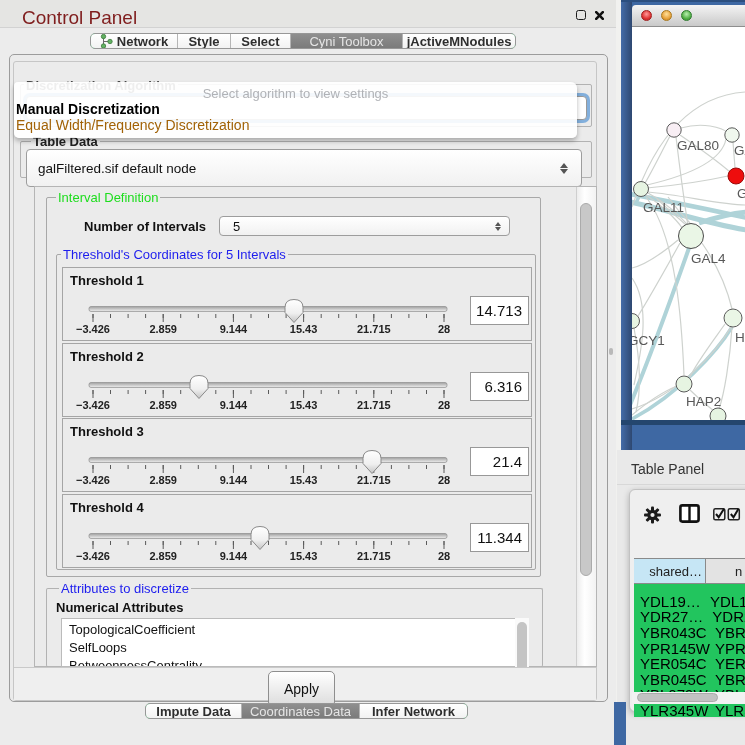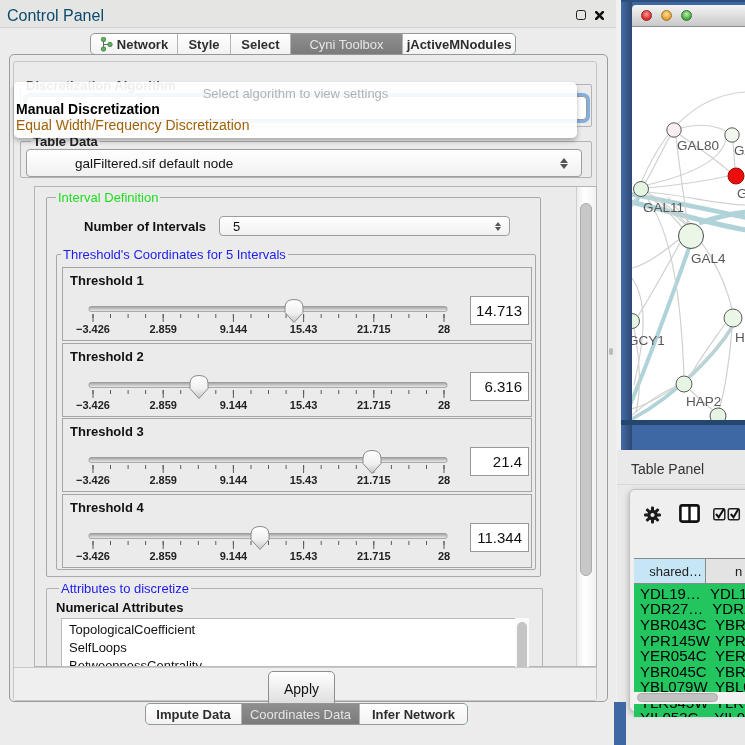--- a/index.html
+++ b/index.html
@@ -1,21 +1,21 @@
 <!DOCTYPE html>
 <html><head>
 <meta charset="utf-8">
 <style>
 * { margin:0; padding:0; box-sizing:border-box; }
 html,body { font-family:"Liberation Sans", sans-serif; }
 #root { position:relative; width:745px; height:745px; overflow:hidden; background:#ececec; }
 .abs { position:absolute; }
 .bold { font-weight:bold; }
 
-.tabgroup { position:absolute; display:flex; height:22px; border:1px solid #979797; border-radius:5px; overflow:hidden; background:#22c55e; }
+.tabgroup { position:absolute; display:flex; height:16px; border:1px solid #979797; border-radius:5px; overflow:hidden; background:#22c55e; }
 .tab { display:flex; align-items:center; justify-content:center; font-size:13px; font-weight:bold; color:#2e2e2e; background:linear-gradient(#ffffff,#f2f2f2); border-right:1px solid #b5b5b5; white-space:nowrap; }
 .tab:last-child { border-right:none; }
 .tab.sel { background:linear-gradient(#8f8f8f,#7b7b7b); color:#e5e5e5; font-weight:normal; }
 
 .fs { position:absolute; border:1px solid #b2b2b2; border-radius:2px; }
 .fslabel { position:absolute; font-size:13px; background:#ebebeb; padding:0 2px; white-space:nowrap; }
 
 .combo { position:absolute; background:linear-gradient(#ffffff,#f1f1f1); border:1px solid #9d9d9d; border-radius:4px; font-size:13px; color:#111; display:flex; align-items:center; }
 .combo .arr { position:absolute; right:6px; top:0; bottom:0; display:flex; flex-direction:column; justify-content:center; gap:1px; }
 .combo .arr i { display:block; width:0; height:0; border-left:4px solid transparent; border-right:4px solid transparent; }
@@ -28,21 +28,21 @@
 
 .btn { position:absolute; background:linear-gradient(#ffffff,#dcdcdc); border:1px solid #8e8e8e; border-radius:5px; font-size:14px; color:#111; display:flex; align-items:center; justify-content:center; }
 </style>
 </head>
 <body>
 <div id="root">
 
   <div class="abs" style="left:0;top:0;width:617px;height:745px;background:#ececec;"></div>
 
   <div class="abs" style="left:0;top:0;width:617px;height:28px;background:#e5e5e3;border-bottom:1px solid #d2d2d2;"></div>
-  <div class="abs" style="left:7px;top:7px;font-size:16px;color:#0c4a6e;">Control Panel</div>
+  <div class="abs" style="left:22px;top:7px;font-size:19px;color:#7f1d1d;">Control Panel</div>
   <div class="abs" style="left:576px;top:10px;width:10px;height:10px;border:1.8px solid #1c1c1c;border-radius:2.5px;"></div>
   <svg class="abs" style="left:595px;top:11px;" width="9" height="9" viewBox="0 0 9 9">
       <g stroke="#111" stroke-width="2.6" stroke-linecap="round">
         <line x1="1.2" y1="1.2" x2="7.8" y2="7.8"></line>
         <line x1="7.8" y1="1.2" x2="1.2" y2="7.8"></line>
       </g>
     </svg>
 
   <div class="abs" style="left:9px;top:54px;width:599px;height:648px;background:#ebebeb;border:1px solid #9c9c9c;border-radius:5px;"></div>
   <div class="abs" style="left:13px;top:61px;width:584px;height:640px;background:#ebebeb;border:1px solid #c6c6c6;border-radius:3px;"></div>
@@ -62,21 +62,21 @@
     <div class="tab sel" style="width:112px;">Cyni Toolbox</div>
     <div class="tab" style="width:112px;">jActiveMNodules</div>
   </div>
 
   <div class="fs" style="left:20px;top:84px;width:572px;height:43px;"></div>
   <div class="fslabel bold" style="left:24px;top:78px;color:#4a4a4a;background:#ebebeb;">Discretization Algorithm</div>
   <div class="abs" style="left:26px;top:96px;width:561px;height:24px;background:#fff;border:1px solid #999;border-radius:4px;box-shadow:0 0 0 3px rgba(95,155,215,0.75);"></div>
 
   <div class="fs" style="left:20px;top:141px;width:572px;height:37px;"></div>
   <div class="fslabel bold" style="left:31px;top:134px;color:#222;">Table Data</div>
-  <div class="combo" style="left:26px;top:149px;width:556px;height:28px;font-size:13.5px;padding-left:37px;">
+  <div class="combo" style="left:26px;top:149px;width:556px;height:38px;font-size:13.5px;">
     <span style="margin-left:11px;">galFiltered.sif default node</span>
     <span class="arr" style="right:13px;">
         <i class="up"></i>
         <i class="dn"></i>
       </span>
   </div>
 
   <div class="abs" style="left:34px;top:186px;width:563px;height:481px;border:1px solid #b5b5b5;background:#ebebeb;"></div>
 
   <div class="abs" style="left:576px;top:187px;width:20px;height:479px;background:linear-gradient(90deg,#ededed,#ffffff 40%,#f2f2f2);border-left:1px solid #cfcfcf;"></div>
@@ -455,21 +455,21 @@
     <path d="M3,6 l2.7,3.2 L11,0.8" stroke="#111" stroke-width="2" fill="none"></path>
     <rect x="15.3" y="0.8" width="11" height="11" rx="1.5" fill="none" stroke="#222" stroke-width="1.5"></rect>
     <path d="M17.8,6 l2.7,3.2 L25.5,0.8" stroke="#111" stroke-width="2" fill="none"></path>
   </svg>
 
   <div class="abs" style="left:634px;top:533px;width:111px;height:159px;background:#22c55e;overflow:hidden;margin-top:25px;">
     <div style="display:flex;height:26px;border-top:1px solid #8a8a8a;border-bottom:1px solid #8a8a8a;">
       <div style="width:72px;background:#c6e6f5;border-right:1px solid #8a8a8a;display:flex;align-items:center;justify-content:flex-end;padding-right:3px;font-size:13px;color:#222;">shared…</div>
       <div style="flex:1;background:#e3e3e3;display:flex;align-items:center;padding-left:29px;font-size:13px;color:#222;">n</div>
     </div>
-    <div style="font-size:15px;color:#000;padding-top:2px;">
+    <div style="font-size:15px;color:#000;padding-top:10px;">
       <div style="display:flex;height:15.5px;align-items:center;">
           <span style="width:72px;padding-left:6px;">YDL19…</span>
           <span style="padding-left:9px;">YDL1</span>
         </div>
       <div style="display:flex;height:15.5px;align-items:flex-end;">
           <span style="width:72px;padding-left:6px;">YDR27…</span>
           <span style="padding-left:9px;">YDR2</span>
         </div>
       <div style="display:flex;height:15.5px;align-items:center;">
           <span style="width:72px;padding-left:6px;">YBR043C</span>

